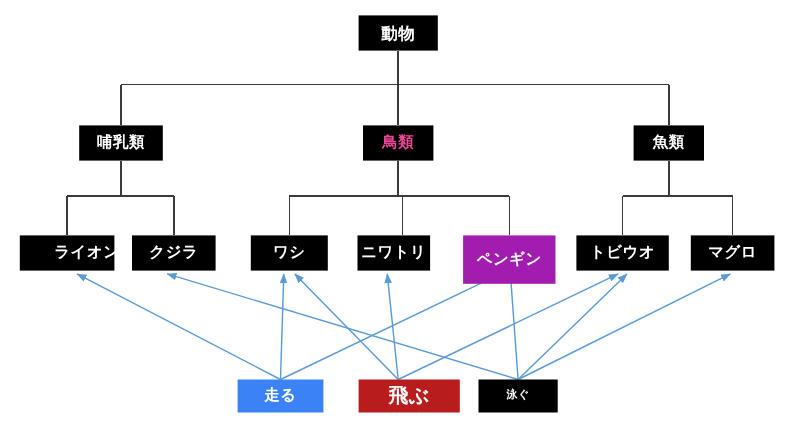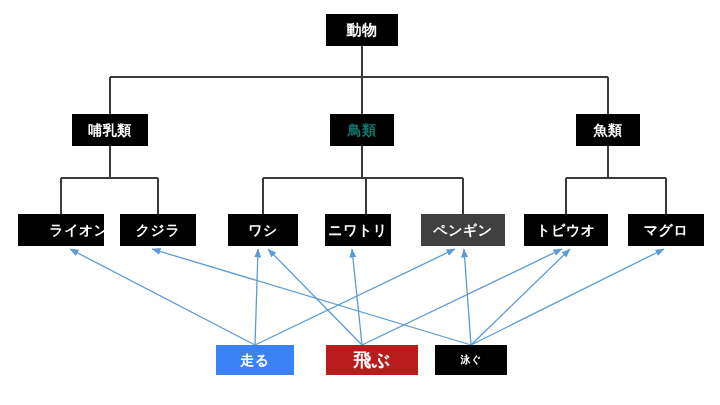--- a/index.html
+++ b/index.html
@@ -95,39 +95,39 @@
       <line x1="471" y1="345" x2="664" y2="249" stroke="#5b9bd5" stroke-width="1.3" marker-end="url(#arrowhead)"></line>
     </svg>
 
   <div id="node-layer">
       <div class="node" style="left: 326px; top: 14px; width: 72px; height: 32px; background: rgb(0, 0, 0); color: rgb(255, 255, 255); font-size: 15px;">
         <span class="node-label">動物</span>
       </div>
       <div class="node" style="left: 72px; top: 114px; width: 76px; height: 32px; background: rgb(0, 0, 0); color: rgb(255, 255, 255); font-size: 14px;">
         <span class="node-label">哺乳類</span>
       </div>
-      <div class="node" style="left: 330px; top: 114px; width: 64px; height: 32px; background: rgb(0, 0, 0); color: #0f766e; font-size: 14px;">
+      <div class="node" style="left: 330px; top: 114px; width: 64px; height: 32px; background: rgb(0, 0, 0); color: #ec4899; font-size: 14px;">
         <span class="node-label">鳥類</span>
       </div>
       <div class="node" style="left: 576px; top: 114px; width: 64px; height: 32px; background: rgb(0, 0, 0); color: rgb(255, 255, 255); font-size: 14px;">
         <span class="node-label">魚類</span>
       </div>
       <div class="node" style="left: 18px; top: 214px; width: 86px; height: 32px; background: rgb(0, 0, 0); color: rgb(255, 255, 255); font-size: 14px; padding-left: 36px;">
         <span class="node-label">ライオン</span>
       </div>
       <div class="node" style="left: 120px; top: 214px; width: 76px; height: 32px; background: rgb(0, 0, 0); color: rgb(255, 255, 255); font-size: 14px;">
         <span class="node-label">クジラ</span>
       </div>
       <div class="node" style="left: 228px; top: 214px; width: 70px; height: 32px; background: rgb(0, 0, 0); color: rgb(255, 255, 255); font-size: 14px;">
         <span class="node-label">ワシ</span>
       </div>
       <div class="node" style="left: 325px; top: 214px; width: 66px; height: 32px; background: rgb(0, 0, 0); color: rgb(255, 255, 255); font-size: 14px;">
         <span class="node-label">ニワトリ</span>
       </div>
-      <div class="node" style="left: 421px; top: 214px; width: 84px; height: 32px; background: #404040; color: rgb(255, 255, 255); font-size: 14px;">
+      <div class="node" style="left: 421px; top: 214px; width: 84px; height: 44px; background: #a21caf; color: rgb(255, 255, 255); font-size: 14px;">
         <span class="node-label">ペンギン</span>
       </div>
       <div class="node" style="left: 524px; top: 214px; width: 84px; height: 32px; background: rgb(0, 0, 0); color: rgb(255, 255, 255); font-size: 14px;">
         <span class="node-label">トビウオ</span>
       </div>
       <div class="node" style="left: 628px; top: 214px; width: 76px; height: 32px; background: rgb(0, 0, 0); color: rgb(255, 255, 255); font-size: 14px;">
         <span class="node-label">マグロ</span>
       </div>
       <div class="node" style="left: 216px; top: 345px; width: 78px; height: 30px; background: #3b82f6; color: rgb(255, 255, 255); font-size: 14px;">
         <span class="node-label">走る</span>

